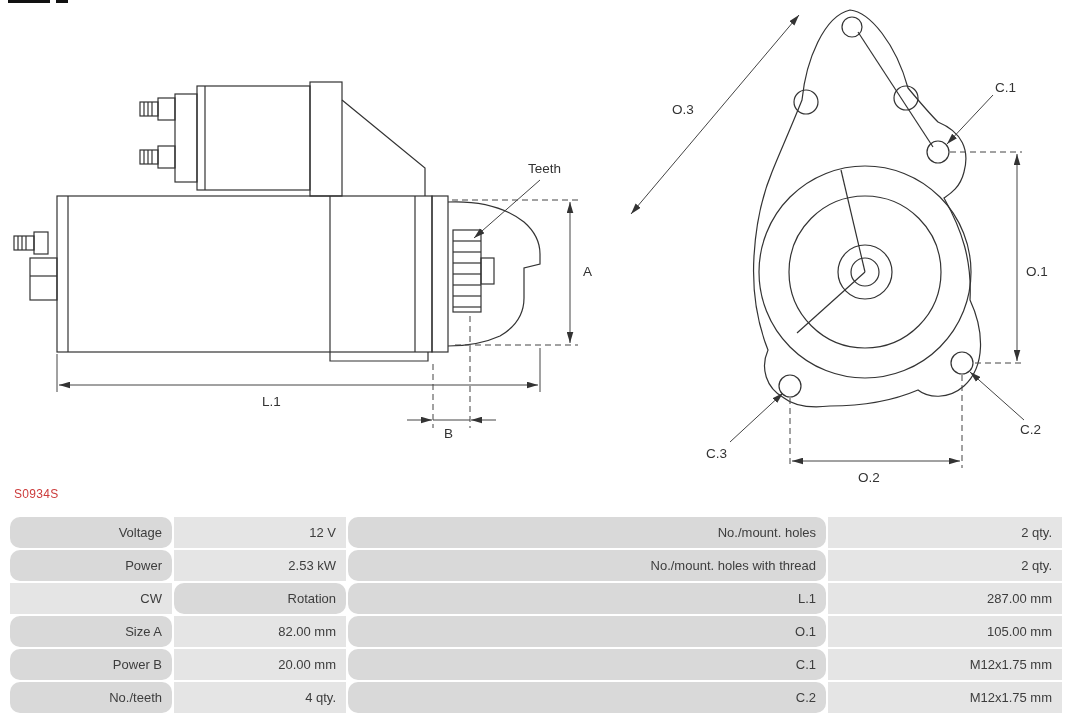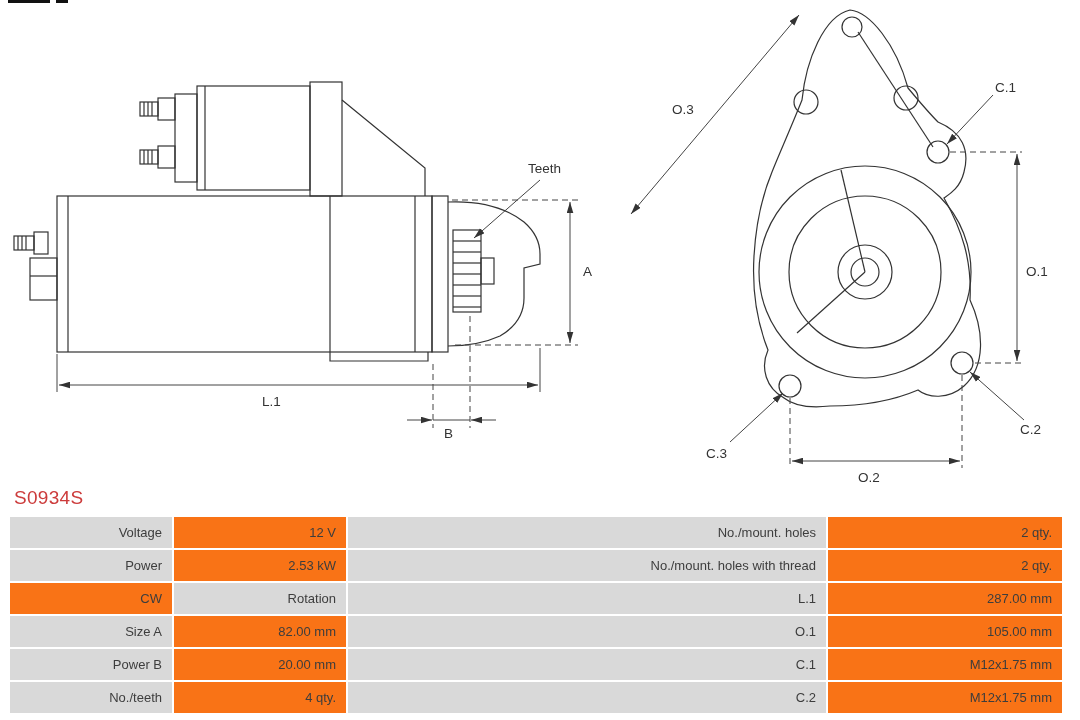--- a/index.html
+++ b/index.html
@@ -6,32 +6,32 @@
   html,body { width:1080px; height:720px; background:#ffffff; font-family:"Liberation Sans", sans-serif; }
   .page { position:relative; width:1080px; height:720px; overflow:hidden; background:#fff; }
 
   .crop-mark { position:absolute; top:0; left:8px; height:4px; }
   .crop-seg1 { position:absolute; left:0; top:0; width:42px; height:3px; background:#111; }
   .crop-seg2 { position:absolute; left:48px; top:0; width:12px; height:3px; background:#111; }
 
   svg.drawing { position:absolute; left:0; top:0; }
   svg.drawing text { font-family:"Liberation Sans", sans-serif; font-size:13.5px; fill:#333; }
 
-  .part-number { position:absolute; left:14px; top:487px; font-size:19px; color:#cc3b3b; letter-spacing:0.3px; }
+  .part-number { position:absolute; left:14px; top:487px; font-size:12px; color:#cc3b3b; letter-spacing:0.3px; }
 
   .spec-table {
     position:absolute; left:10px; top:517px; width:1052px;
     display:grid; grid-template-columns:162px 172px 1fr 234px; gap:2px;
   }
   .cell {
     height:31px; display:flex; align-items:center; justify-content:flex-end;
     padding-right:10px; font-size:13px; color:#3d3d3d;
   }
-  .cell.label { background:#d9d9d9; }
-  .cell.value { background:#f97316; }
+  .cell.label { background:#d9d9d9;border-radius:10px; }
+  .cell.value { background:#e5e5e5; }
 </style>
 </head>
 <body>
 
 <div class="page">
 
   <div class="crop-mark">
     <div class="crop-seg1"></div>
     <div class="crop-seg2"></div>
   </div>

